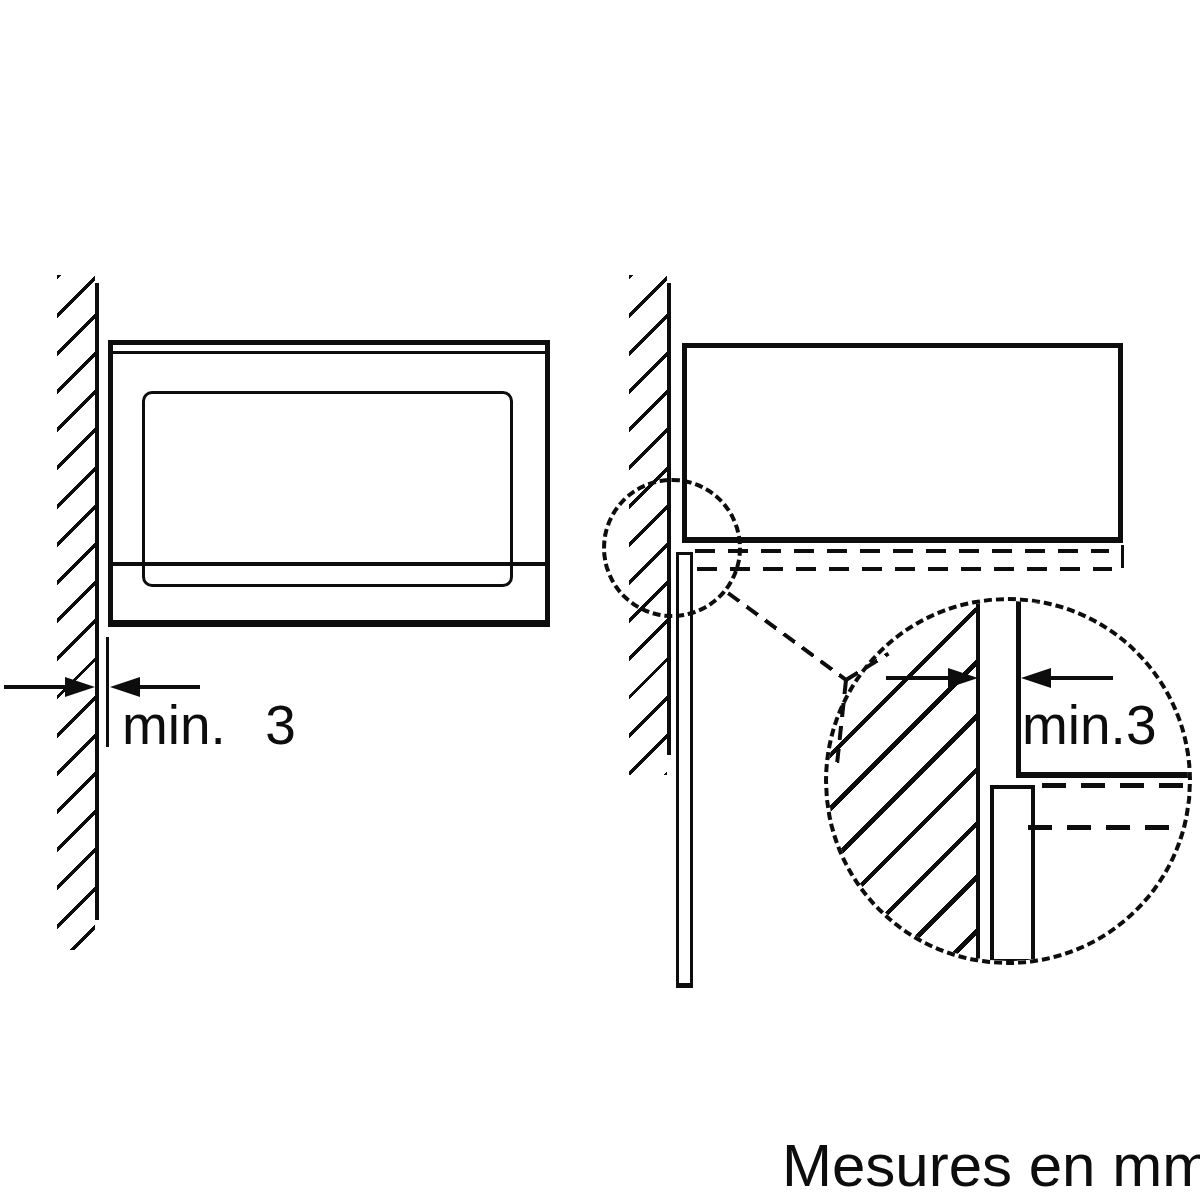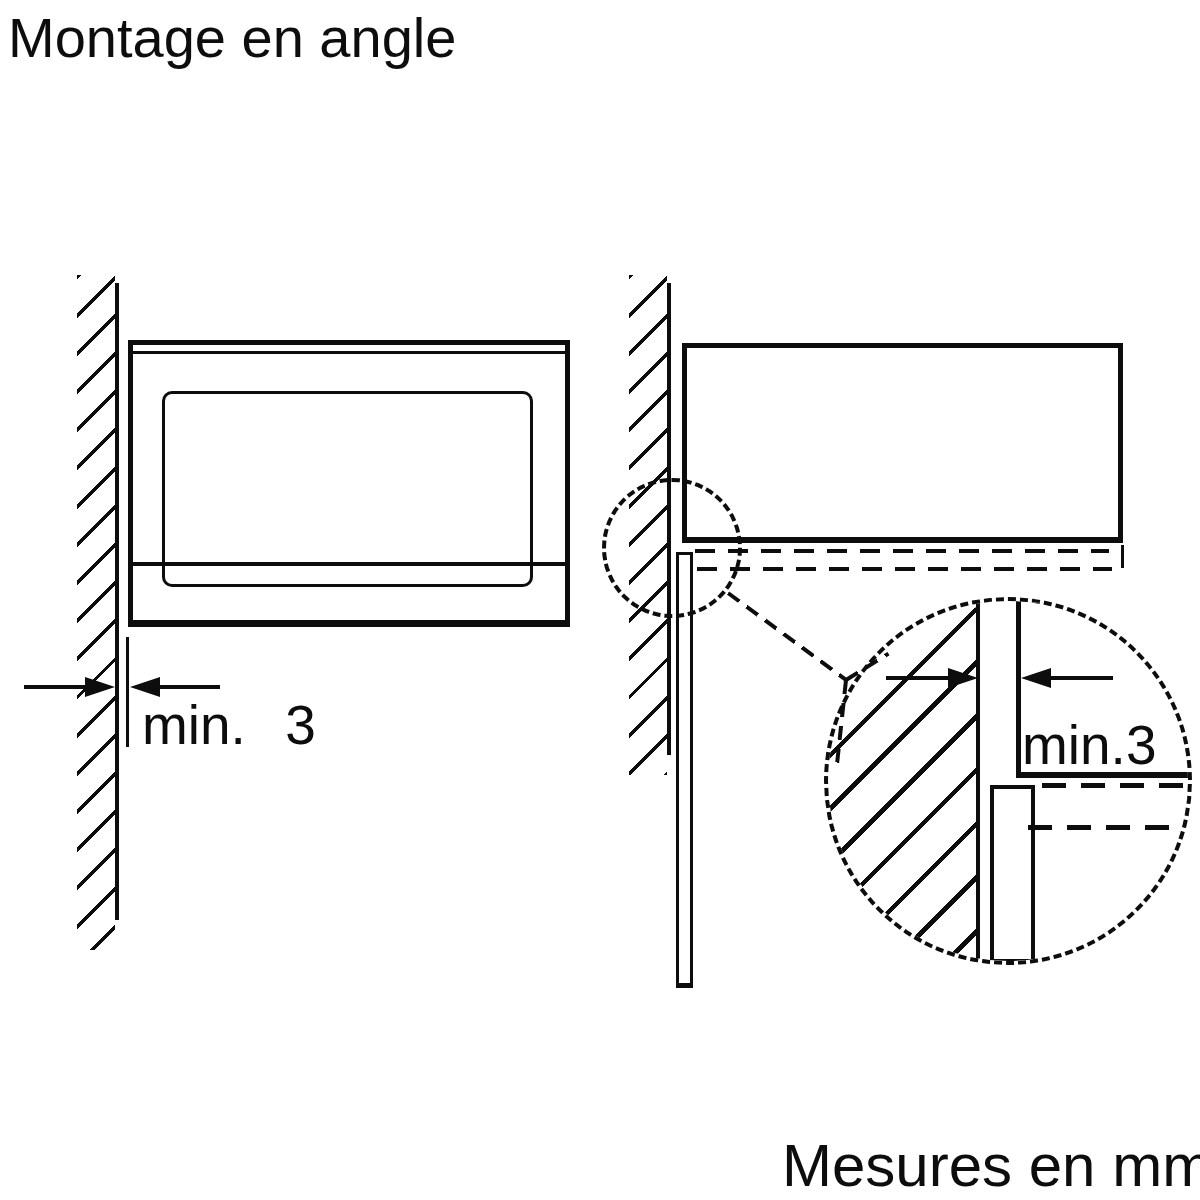--- a/index.html
+++ b/index.html
@@ -16,23 +16,22 @@
   .tri-r{border-left:30px solid #0d0d0d;}
   .tri-l{border-right:30px solid #0d0d0d;}
   .outline{position:absolute;border:5px solid #0d0d0d;background:#ffffff;box-sizing:border-box;}
   .dcircle{position:absolute;border:4px dashed #0d0d0d;border-radius:50%;box-sizing:border-box;}
 </style>
 </head>
 <body>
 
 <div id="canvas">
 
-  <div class="txt" style="left:8px;top:10px;font-size:56px;">Montage en angle</div>
 
-  <div class="abs" style="left:0;top:270px;width:600px;height:720px;margin-left:20px;">
+  <div class="abs" style="left:0;top:270px;width:600px;height:720px;">
 
     <div class="hatch" style="left:57px;top:5px;width:38px;height:675px;"></div>
     <div class="line" style="left:95px;top:13px;width:4px;height:637px;"></div>
 
     <div class="outline" style="left:108px;top:70px;width:442px;height:287px;border-bottom-width:7px;"></div>
     <div class="line" style="left:113px;top:81px;width:432px;height:3px;"></div>
     <div class="abs" style="left:142px;top:121px;width:371px;height:196px;border:3px solid #0d0d0d;border-radius:10px;box-sizing:border-box;"></div>
     <div class="line" style="left:113px;top:292px;width:432px;height:4px;"></div>
 
     <div class="line" style="left:106px;top:367px;width:3px;height:110px;"></div>
@@ -73,19 +72,19 @@
       <div class="abs" style="left:162px;top:184px;width:45px;height:178px;border:4px solid #0d0d0d;background:#fff;box-sizing:border-box;"></div>
 
       <div class="dashh" style="left:214px;top:182px;width:146px;height:5px;background:repeating-linear-gradient(90deg,#0d0d0d 0 24px,transparent 24px 39px);"></div>
       <div class="dashh" style="left:200px;top:224px;width:160px;height:5px;background:repeating-linear-gradient(90deg,#0d0d0d 0 24px,transparent 24px 39px);"></div>
 
       <div class="line" style="left:58px;top:75px;width:62px;height:4px;"></div>
       <div class="tri tri-r" style="left:120px;top:67px;"></div>
       <div class="tri tri-l" style="left:193px;top:67px;"></div>
       <div class="line" style="left:223px;top:75px;width:62px;height:4px;"></div>
 
-      <div class="txt" style="left:194px;top:97px;font-size:55px;margin-top:20px;">min.3</div>
+      <div class="txt" style="left:194px;top:97px;font-size:55px;">min.3</div>
     </div>
   </div>
 
   <div class="txt" style="left:782px;top:1136px;font-size:60px;">Mesures en mm</div>
 
 </div>
 
 </body></html>

